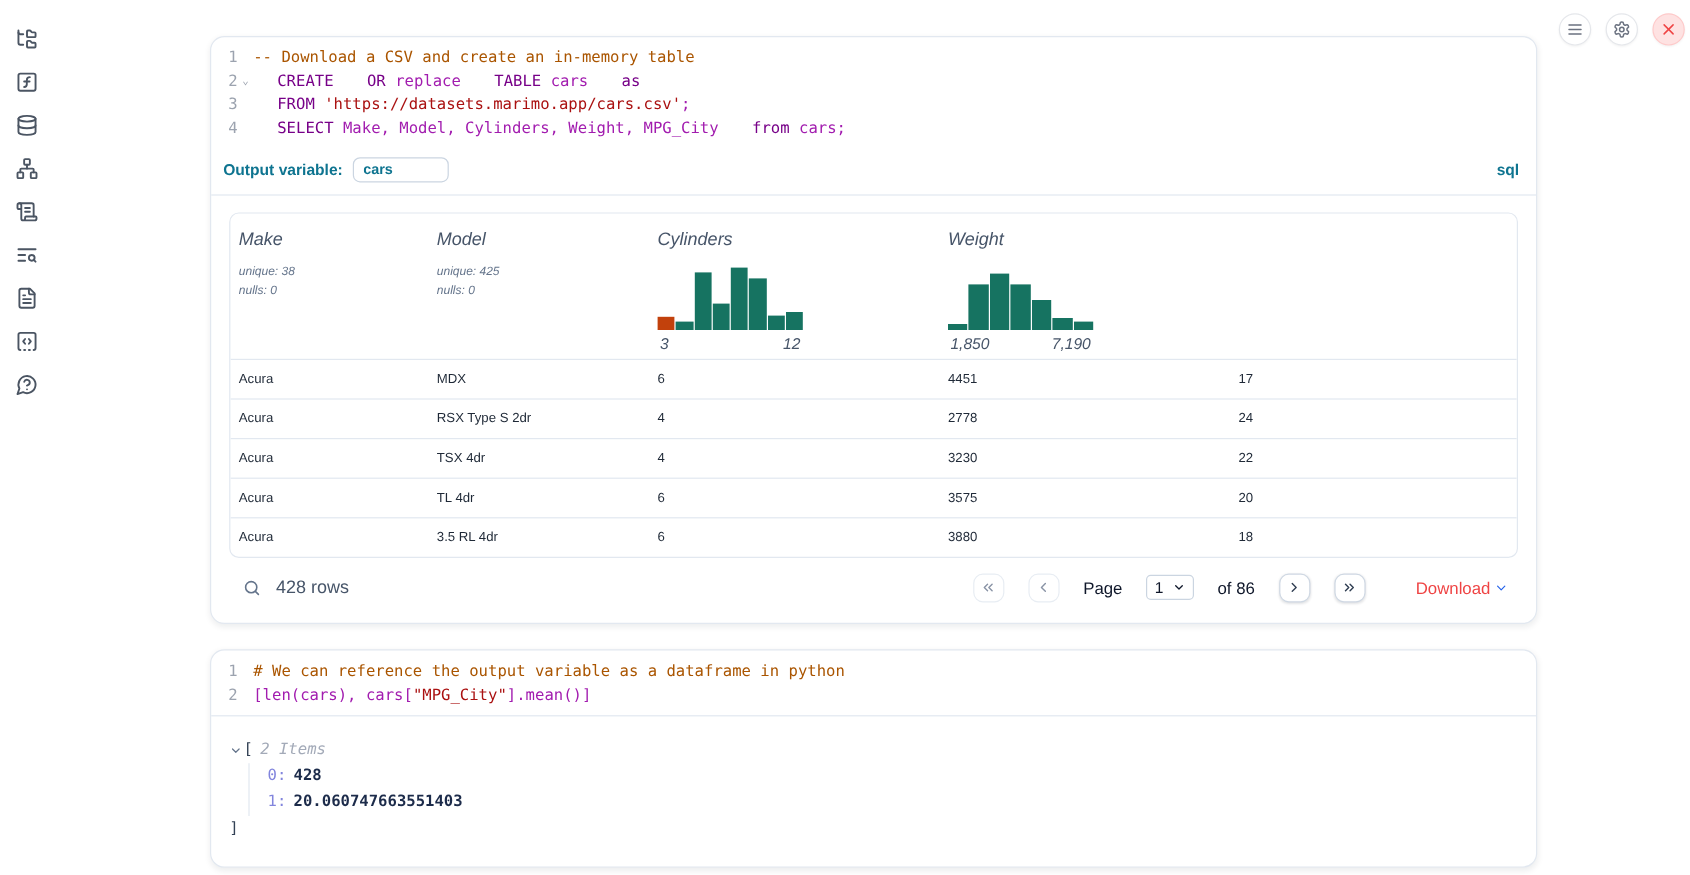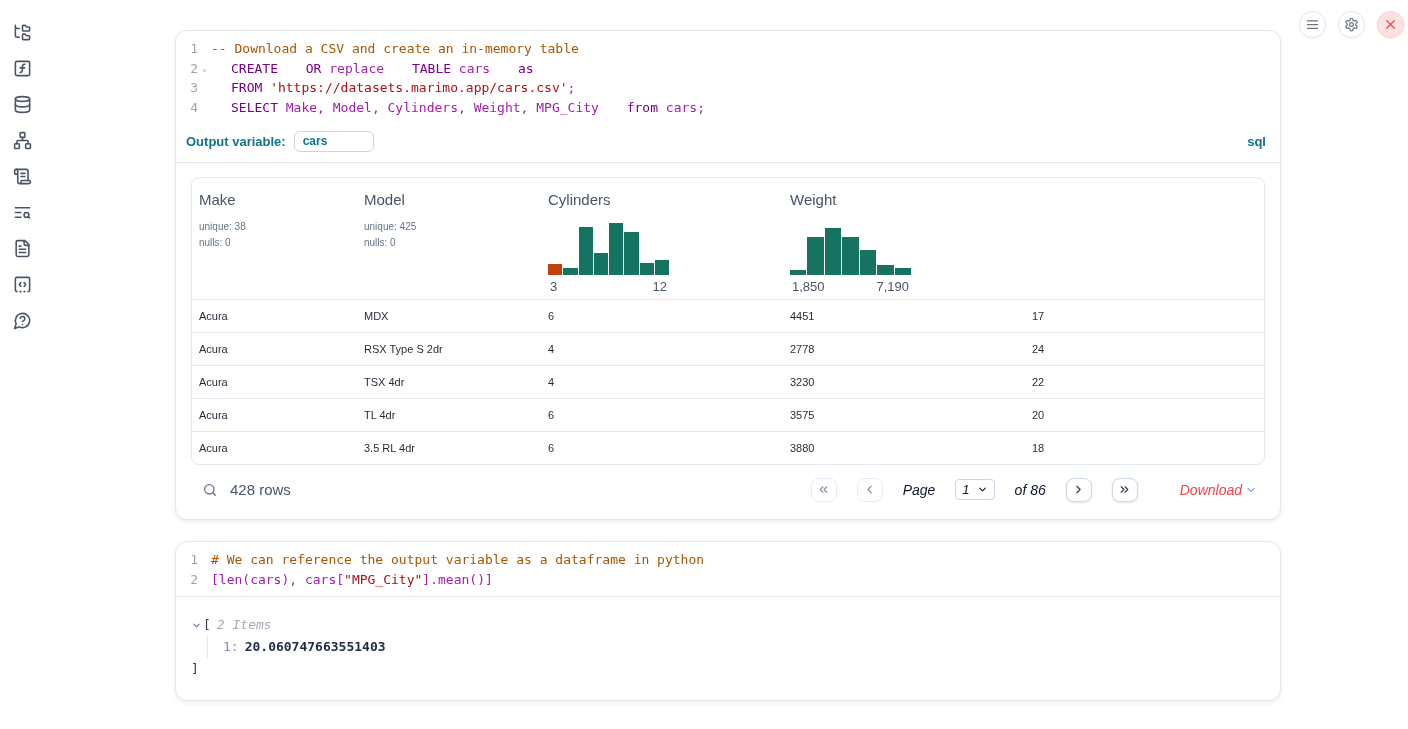--- a/index.html
+++ b/index.html
@@ -49,39 +49,39 @@
   .outvar-input { width:80px; height:21px; border:1px solid #cbd5e1; border-radius:6px;
     padding:0 8px; font-size:12px; font-weight:bold; color:#0e7490;
     font-family:"Liberation Sans", sans-serif; outline:none; }
   .lang-badge { margin-left:auto; font-size:13px; font-weight:bold; color:#0e7490; }
 
   
   .cell-output { padding:14px 15px 0; }
   .table-card { border:1px solid #e2e8f0; border-radius:8px; overflow:hidden; }
   .grid-cols { display:grid; grid-template-columns:165px 184px 242px 242px 1fr; }
   .thead { padding:13px 0 5px; }
-  .hcell { padding-left:7px; }
+  .hcell { padding-left:7px;font-style:italic; }
   .hdr-name { font-size:15px; color:#475569; margin-bottom:11px; }
   .stats { font-size:10px; color:#64748b; line-height:16.5px; }
   .hist { display:flex; align-items:flex-end; gap:1px; height:56px; width:121px; margin-top:1px; }
   .hbar { flex:1; }
   .hist-labels { width:121px; display:flex; justify-content:space-between;
     font-size:13px; color:#475569; margin-top:4px; padding:0 2px; }
   .trow { border-top:1px solid #e2e8f0; height:33px; align-items:center;
     font-size:11px; color:#1f2937; cursor:default; }
   .tcell { padding-left:7px; }
 
   
   .table-footer { display:flex; align-items:center; padding:13px 8px 17px 8px; }
   .search-btn { width:22px; height:22px; display:flex; align-items:center;
     justify-content:center; cursor:pointer; }
   .search-btn svg { width:16px; height:16px; stroke:#64748b; fill:none; stroke-width:2;
     stroke-linecap:round; }
   .row-count { font-size:15px; color:#475569; margin-left:9px; }
-  .pager { margin-left:auto; display:flex; align-items:center; gap:20px;font-style:italic; }
+  .pager { margin-left:auto; display:flex; align-items:center; gap:20px; }
   .pg-btn { width:26px; height:24px; border:1px solid #e8edf3; border-radius:8px;
     background:#fff; display:flex; align-items:center; justify-content:center; cursor:pointer; }
   .pg-btn svg { width:13px; height:13px; fill:none; stroke-width:2.2;
     stroke-linecap:round; stroke-linejoin:round; }
   .pg-btn.muted svg { stroke:#8a94a6; }
   .pg-btn.active { border-color:#cfd8e3; box-shadow:0 1px 2px rgba(15,23,42,.12); }
   .pg-btn.active svg { stroke:#334155; }
   .page-label, .of-label { font-size:14px; color:#0f172a; }
   .page-select { display:flex; align-items:center; gap:7px; border:1px solid #cbd5e1;
     border-radius:4px; padding:1px 6px; font-size:13px; color:#0f172a; height:21px; cursor:pointer; }
@@ -372,20 +372,23 @@
     <div class="tree-output">
       <div class="tree-head">
         <svg viewBox="0 0 24 24">
             <path d="m6 9 6 6 6-6"></path>
           </svg>
         <span class="bracket">[</span>
         <span class="items-label">2 Items</span>
       </div>
       <div class="tree-entries">
         <div>
+          <span class="tkey">0:</span><span class="tval">428</span>
+        </div>
+        <div>
           <span class="tkey">1:</span><span class="tval">20.060747663551403</span>
         </div>
       </div>
       <div class="bracket">]</div>
     </div>
   </section>
 
 </main>
 
 </body></html>

